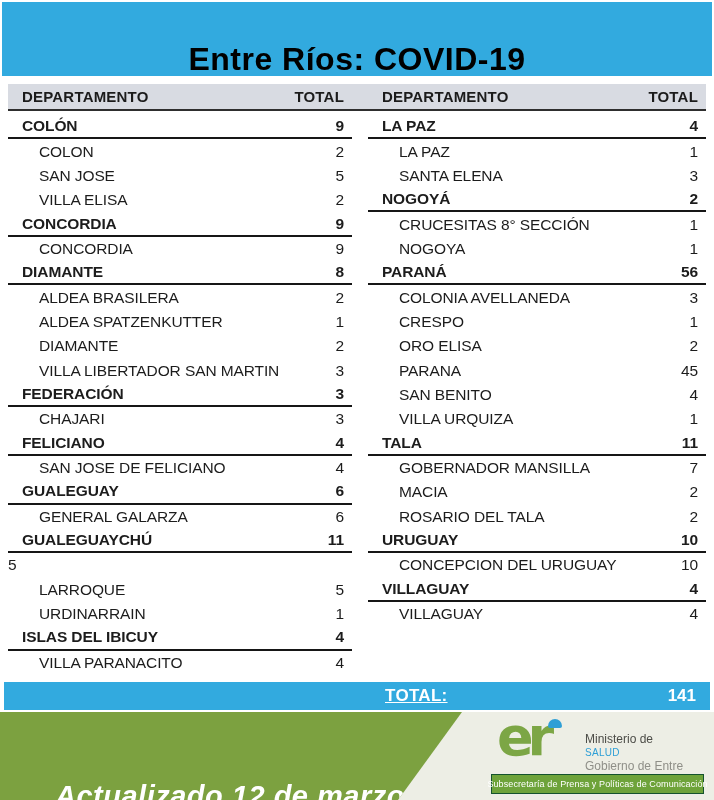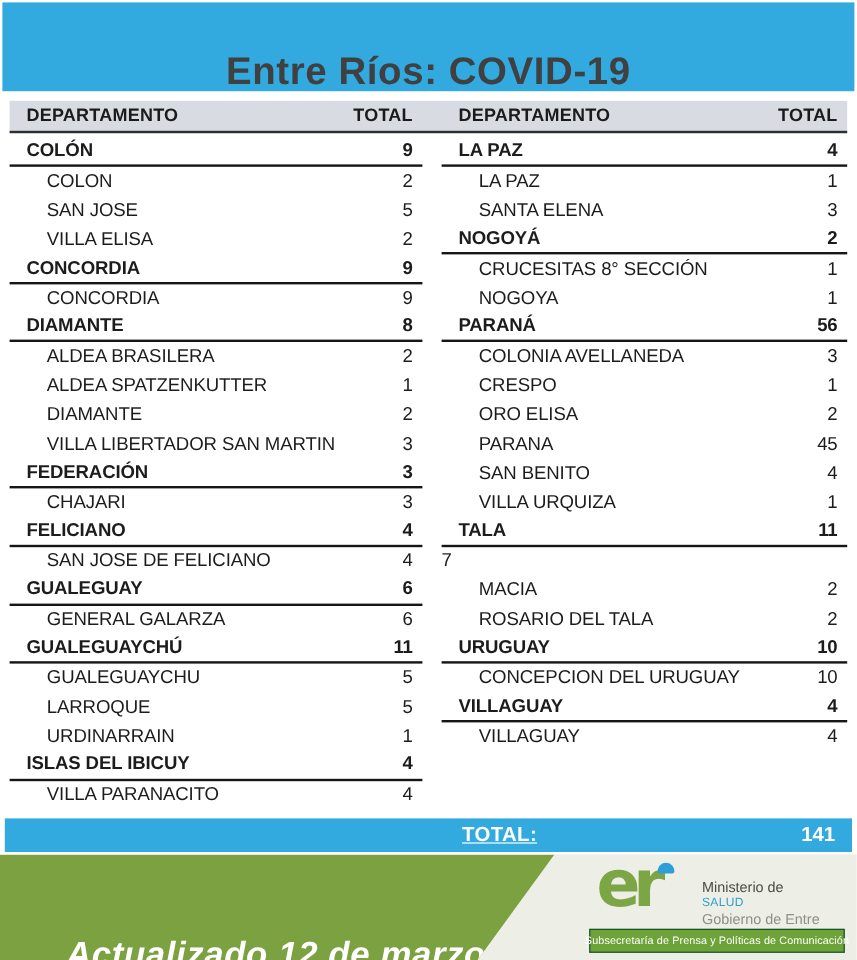--- a/index.html
+++ b/index.html
@@ -12,21 +12,21 @@
   :root {
     --blue:#32aadf; --header-gray:#d8dbe2; --ink:#1c1c1c;
     --green:#7ca140; --footer-bg:#edeee5; --subbar-green:#6ea33a;
     --salud-blue:#2e9fd6;
   }
   .banner {
     position:absolute; left:2px; top:2px; width:710px; height:74px;
     background:var(--blue); display:flex; align-items:center; justify-content:center;
   }
   .banner .title {
-    color:#404040; font-size:32px; font-weight:bold; letter-spacing:.5px;margin-top:40px;
+    color:#000000; font-size:32px; font-weight:bold; letter-spacing:.5px;margin-top:40px;
   }
   .thead {
     position:absolute; left:8px; top:84px; width:698px; height:27px;
     background:var(--header-gray); border-bottom:2px solid #2e2e2e; display:flex;
   }
   .thead .hcol {
     display:flex; justify-content:space-between; align-items:center;
     font-weight:bold; font-size:15px; color:#1b1b1b; letter-spacing:.2px;
     padding:0 8px 0 14px;
     gap:28px;
@@ -179,21 +179,20 @@
       </div>
       <div class="row loc">
         <span class="rname">GENERAL GALARZA</span>
         <span class="rval">6</span>
       </div>
       <div class="row dept">
         <span class="rname">GUALEGUAYCHÚ</span>
         <span class="rval">11</span>
       </div>
       <div class="row loc">
-        <span class="rname">GUALEGUAYCHU</span>
         <span class="rval">5</span>
       </div>
       <div class="row loc">
         <span class="rname">LARROQUE</span>
         <span class="rval">5</span>
       </div>
       <div class="row loc">
         <span class="rname">URDINARRAIN</span>
         <span class="rval">1</span>
       </div>
@@ -257,20 +256,21 @@
       </div>
       <div class="row loc">
         <span class="rname">VILLA URQUIZA</span>
         <span class="rval">1</span>
       </div>
       <div class="row dept">
         <span class="rname">TALA</span>
         <span class="rval">11</span>
       </div>
       <div class="row loc">
+        <span class="rname">GOBERNADOR MANSILLA</span>
         <span class="rval">7</span>
       </div>
       <div class="row loc">
         <span class="rname">MACIA</span>
         <span class="rval">2</span>
       </div>
       <div class="row loc">
         <span class="rname">ROSARIO DEL TALA</span>
         <span class="rval">2</span>
       </div>

